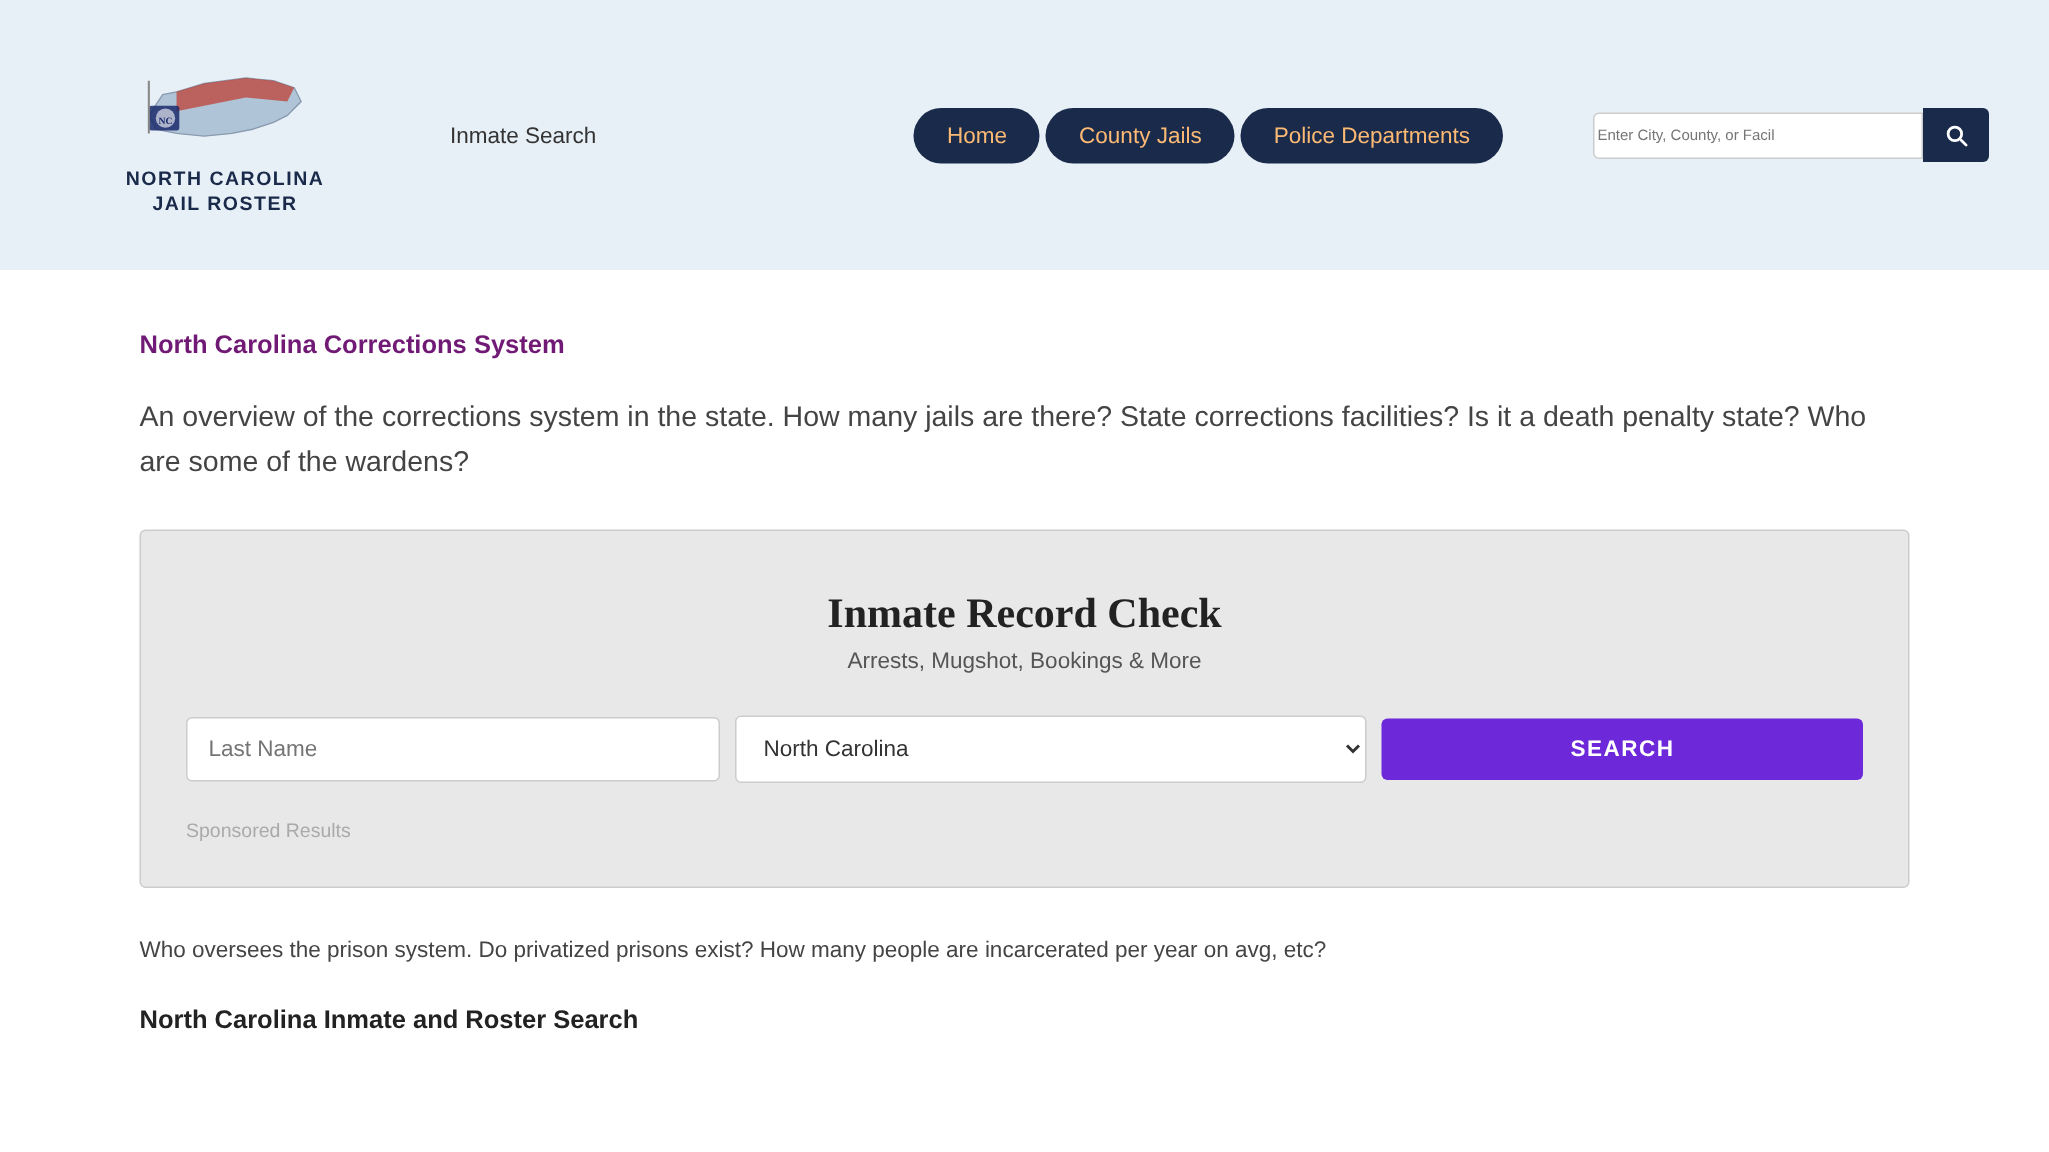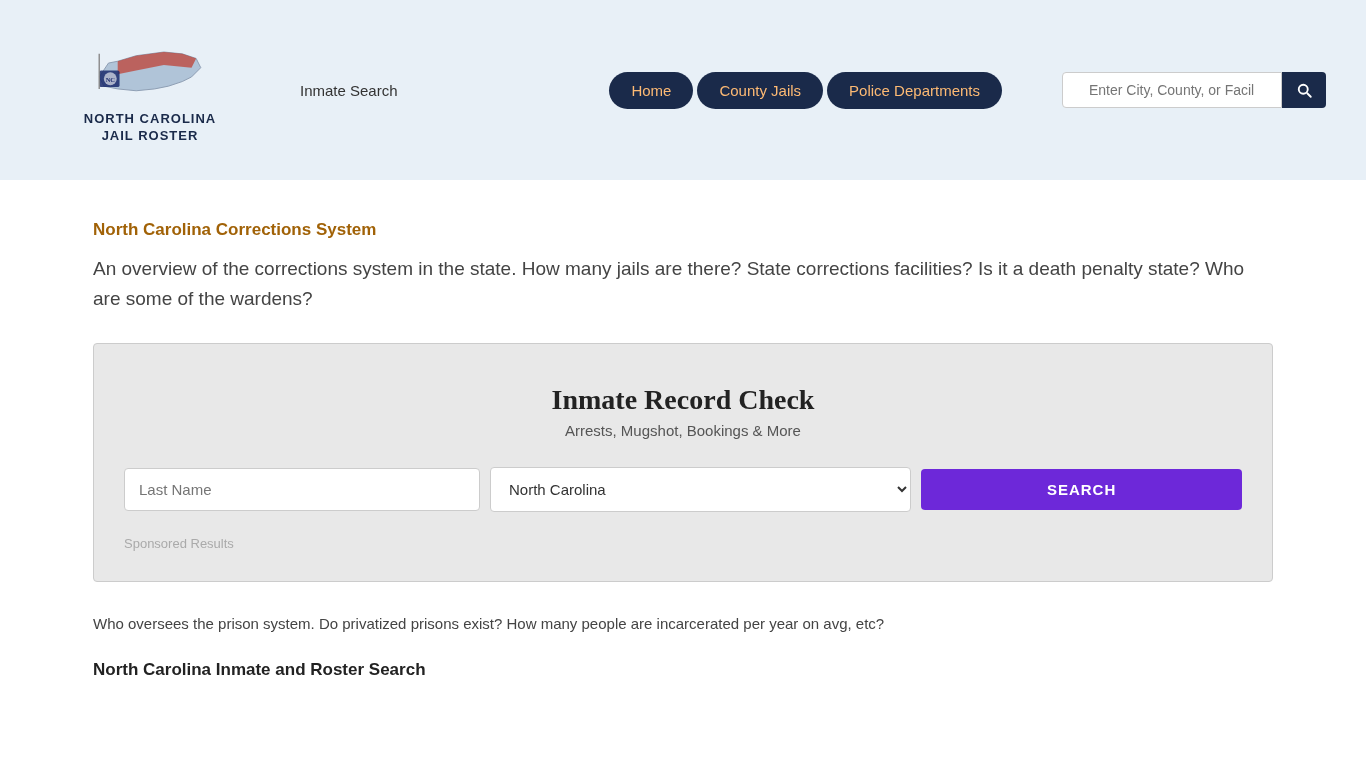--- a/index.html
+++ b/index.html
@@ -73,22 +73,22 @@
 
     .search-bar-area {
       display: flex;
       align-items: center;
       margin-left: 30px;
     }
 
     .header-search-input {
       border: 1px solid #ccc;
       border-radius: 4px 0 0 4px;
-      padding: 9px 26px;
-      font-size: 14px;
+      padding: 9px 2px;
+      font-size: 10px;
       width: 220px;
       outline: none;
       color: #999;
       font-family: Arial, sans-serif;
     }
 
     .header-search-btn {
       background: #1a2a4a;
       border: none;
       border-radius: 0 4px 4px 0;
@@ -108,22 +108,22 @@
     
     .main-content {
       max-width: 1240px;
       margin: 0 auto;
       padding: 40px 30px 30px 30px;
     }
 
     .section-heading {
       font-size: 17px;
       font-weight: 700;
-      color: #a16207;
-      margin-bottom: 14px;
+      color: #701a75;
+      margin-bottom: 24px;
       font-family: Arial, sans-serif;
     }
 
     .section-text {
       font-size: 19px;
       color: #444;
       line-height: 1.6;
       margin-bottom: 28px;
       font-family: Arial, sans-serif;
     }

